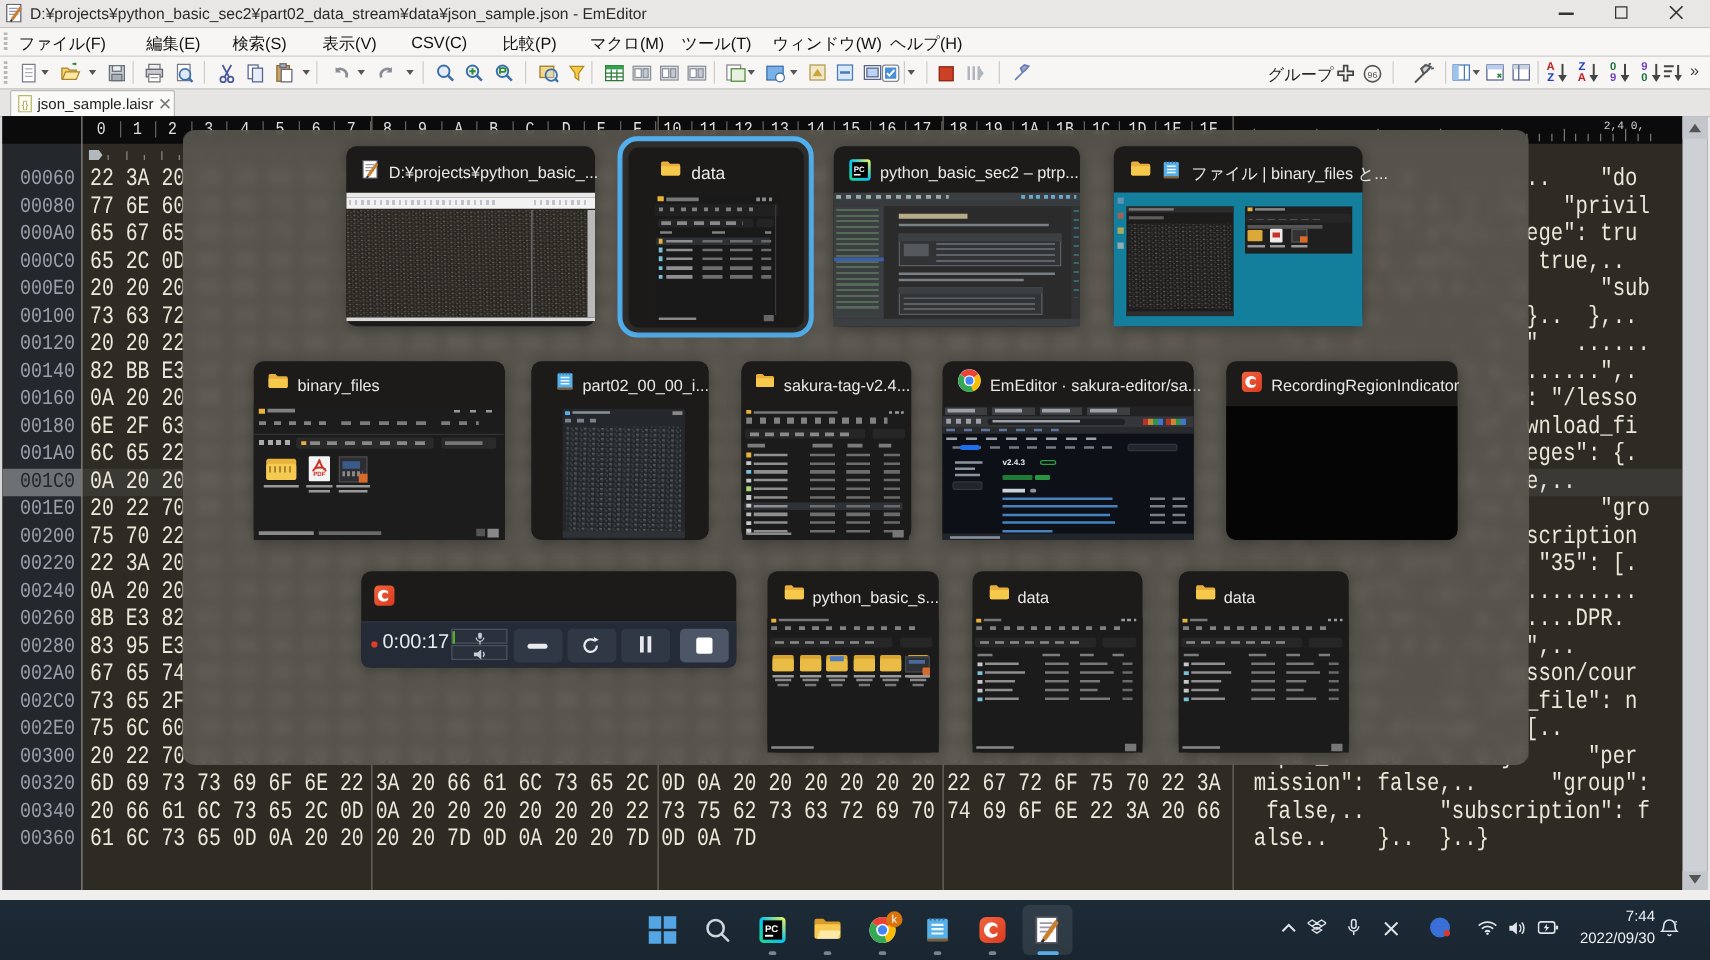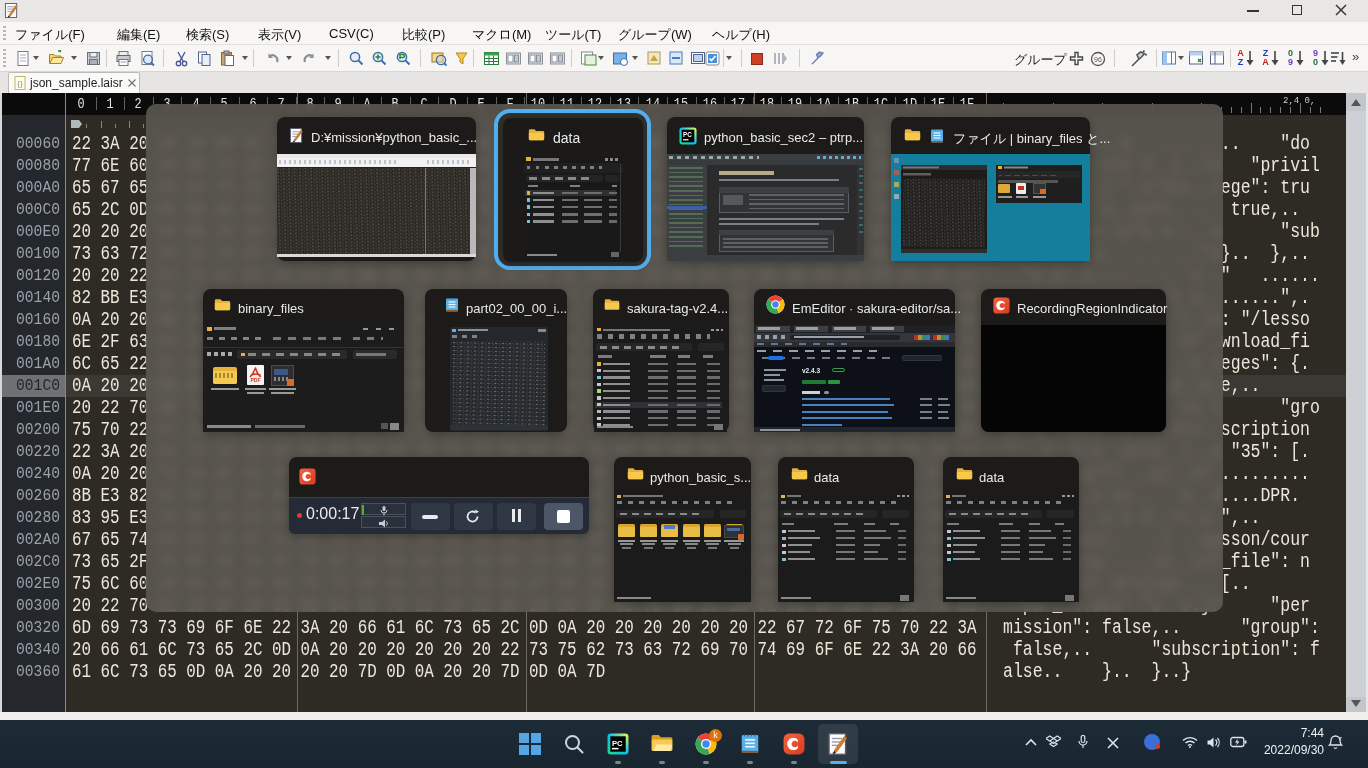--- a/index.html
+++ b/index.html
@@ -41,38 +41,39 @@
 <svg class="abs" style="left:4px;top:3px" width="15" height="15" viewBox="0 0 16 16">
       <rect x="1.5" y="0.5" width="12" height="15" fill="#fdfdfd" stroke="#5a5a6a" stroke-width="1"></rect>
       <g stroke="#99a" stroke-width="1">
         <line x1="3.5" y1="4" x2="11" y2="4"></line>
         <line x1="3.5" y1="6.5" x2="11" y2="6.5"></line>
         <line x1="3.5" y1="9" x2="11" y2="9"></line>
       </g>
       <line x1="13.5" y1="3" x2="6" y2="13.5" stroke="#c87f2f" stroke-width="2.6"></line>
       <line x1="6" y1="13.5" x2="4.6" y2="15.2" stroke="#333" stroke-width="1.6"></line>
     </svg>
+<div class="abs" style="left:24px;top:4px;font-size:12.5px;color:#2b2b2b">D:¥projects¥python_basic_sec2¥part02_data_stream¥data¥json_sample.json - EmEditor</div>
 <div class="abs" style="left:1247px;top:10px;width:12px;height:1.6px;background:#333"></div>
 <div class="abs" style="left:1292px;top:5px;width:10px;height:10px;border:1.4px solid #333"></div>
 <svg class="abs" style="left:1335px;top:4px" width="12" height="12" viewBox="0 0 12 12">
       <g stroke="#333" stroke-width="1.4">
         <line x1="1" y1="1" x2="11" y2="11"></line>
         <line x1="11" y1="1" x2="1" y2="11"></line>
       </g>
     </svg>
 <div class="abs" style="left:0;top:22px;width:1368px;height:23px;background:#f7f6f5;border-bottom:1px solid #e4e2e1"></div>
 <div class="mi" style="left:15px">ファイル(F)</div>
 <div class="mi" style="left:117px">編集(E)</div>
 <div class="mi" style="left:186px">検索(S)</div>
 <div class="mi" style="left:258px">表示(V)</div>
 <div class="mi" style="left:329px">CSV(C)</div>
 <div class="mi" style="left:402px">比較(P)</div>
 <div class="mi" style="left:472px">マクロ(M)</div>
 <div class="mi" style="left:545px">ツール(T)</div>
-<div class="mi" style="left:618px">グループ(W)</div>
+<div class="mi" style="left:618px">ウィンドウ(W)</div>
 <div class="mi" style="left:712px">ヘルプ(H)</div>
 <div class="abs" style="left:3px;top:26px;width:3px;height:15px;background:repeating-linear-gradient(180deg,#b9b9b9 0 2px,transparent 2px 4px)"></div>
 <div class="abs" style="left:0;top:45px;width:1368px;height:26px;background:#f7f6f5"></div>
 <div class="abs" style="left:3px;top:49px;width:3px;height:18px;background:repeating-linear-gradient(180deg,#b9b9b9 0 2px,transparent 2px 4px)"></div>
 <svg class="abs" style="left:15px;top:50px" width="17" height="17" viewBox="0 0 17 17">
       <rect x="3" y="1.5" width="10" height="14" fill="#fff" stroke="#7a7a8a"></rect>
       <g stroke="#aab" stroke-width="1">
         <line x1="5" y1="5" x2="11" y2="5"></line>
         <line x1="5" y1="8" x2="11" y2="8"></line>
         <line x1="5" y1="11" x2="11" y2="11"></line>
@@ -573,21 +574,21 @@
 <svg class="abs" style="left:289px;top:128px" width="15" height="15" viewBox="0 0 16 16">
       <rect x="1.5" y="0.5" width="12" height="15" fill="#fdfdfd" stroke="#5a5a6a" stroke-width="1"></rect>
       <g stroke="#99a" stroke-width="1">
         <line x1="3.5" y1="4" x2="11" y2="4"></line>
         <line x1="3.5" y1="6.5" x2="11" y2="6.5"></line>
         <line x1="3.5" y1="9" x2="11" y2="9"></line>
       </g>
       <line x1="13.5" y1="3" x2="6" y2="13.5" stroke="#c87f2f" stroke-width="2.6"></line>
       <line x1="6" y1="13.5" x2="4.6" y2="15.2" stroke="#333" stroke-width="1.6"></line>
     </svg>
-<div class="ttitle" style="left:311px;top:130px;font-size:13px">D:¥mission¥python_basic_...</div>
+<div class="ttitle" style="left:311px;top:130px;font-size:13px">D:¥projects¥python_basic_...</div>
 <div class="abs" style="left:277px;top:154px;width:199px;height:103px;background:#262420;overflow:hidden">
       <div class="abs" style="left:0;top:0;width:199px;height:4px;background:#e8e8e8"></div>
       <div class="abs" style="left:0;top:4px;width:199px;height:9px;background:#f2f2f2"></div>
       <div class="abs" style="left:2px;top:6px;width:120px;height:4px;background:repeating-linear-gradient(90deg,rgba(130,138,160,0.45) 0 2px,transparent 2px 5px)"></div>
       <div class="abs" style="left:150px;top:6px;width:45px;height:4px;background:repeating-linear-gradient(90deg,rgba(130,138,160,0.45) 0 2px,transparent 2px 5px)"></div>
       <svg class="abs" style="left:0px;top:14px" width="199" height="86">
         <rect width="199" height="86" fill="#282520"></rect>
         <rect width="199" height="86" fill="url(#spk2)"></rect>
         <rect x="148" y="0" width="1" height="86" fill="#777"></rect>
         <rect x="193" y="0" width="6" height="86" fill="#b9b9b9"></rect>

